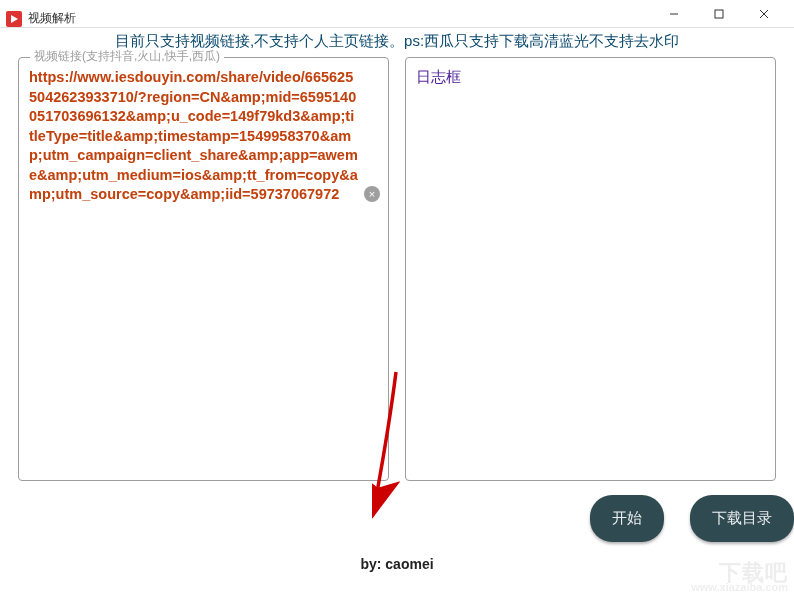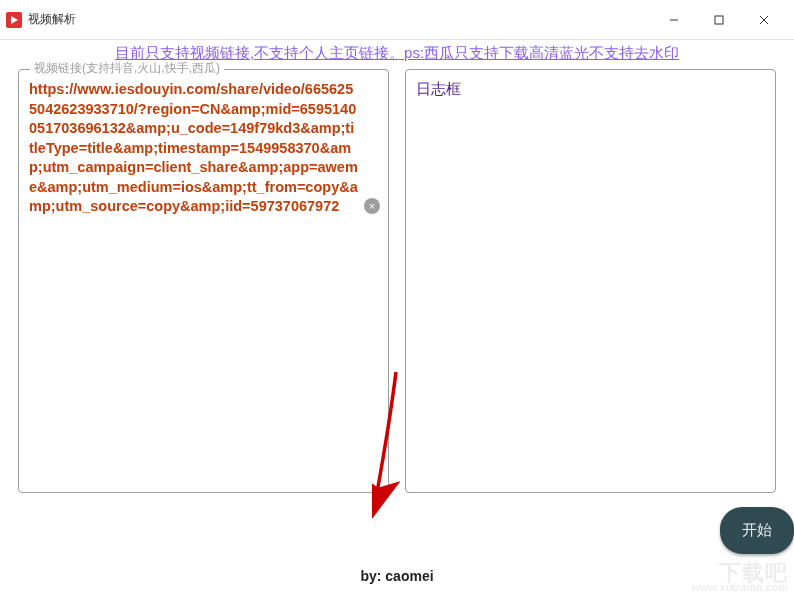--- a/index.html
+++ b/index.html
@@ -9,23 +9,23 @@
     }
     body {
       font-family: "Microsoft YaHei", "Helvetica Neue", Arial, sans-serif;
       background: #fff;
       width: 794px;
       height: 597px;
       position: relative;
       overflow: hidden;
     }
     .titlebar {
-      height: 40px;
-      display: flex;
-      align-items: center;
+      height: 28px;
+      display: flex;
+      align-items: flex-end;
       justify-content: space-between;
       border-bottom: 1px solid #e0e0e0;
       padding: 0 8px 0 6px;
       font-size: 12px;
       color: #333;
     }
     .titlebar-left {
       display: flex;
       align-items: center;
       gap: 6px;
@@ -55,24 +55,23 @@
       display: flex;
       align-items: center;
       justify-content: center;
       font-size: 12px;
       color: #333;
       cursor: pointer;
     }
     .notice-bar {
       text-align: center;
       font-size: 15px;
-      color: #8b5cf6;
+      color: #0c4a6e;
       padding: 4px 0 6px 0;
       font-weight: 500;
-      text-decoration: underline;
     }
     .panels {
       display: flex;
       gap: 16px;
       padding: 0 18px;
     }
     .panel {
       flex: 1;
       position: relative;
     }
@@ -216,20 +215,21 @@
   </div>
   <div class="panel">
     <div class="fieldset-box">
       <div class="log-placeholder">日志框</div>
     </div>
   </div>
 </div>
 
 <div class="button-row">
   <button class="pill-btn">开始</button>
+  <button class="pill-btn">下载目录</button>
 </div>
 
 <div class="credit">by: caomei</div>
 
 <svg class="arrow-annotation" width="40" height="150">
   <defs>
     <marker id="ah" markerWidth="12" markerHeight="12" refX="6" refY="6" orient="auto">
       <polygon points="0,0 12,6 0,12 3,6" fill="#cc0000"></polygon>
     </marker>
   </defs>

